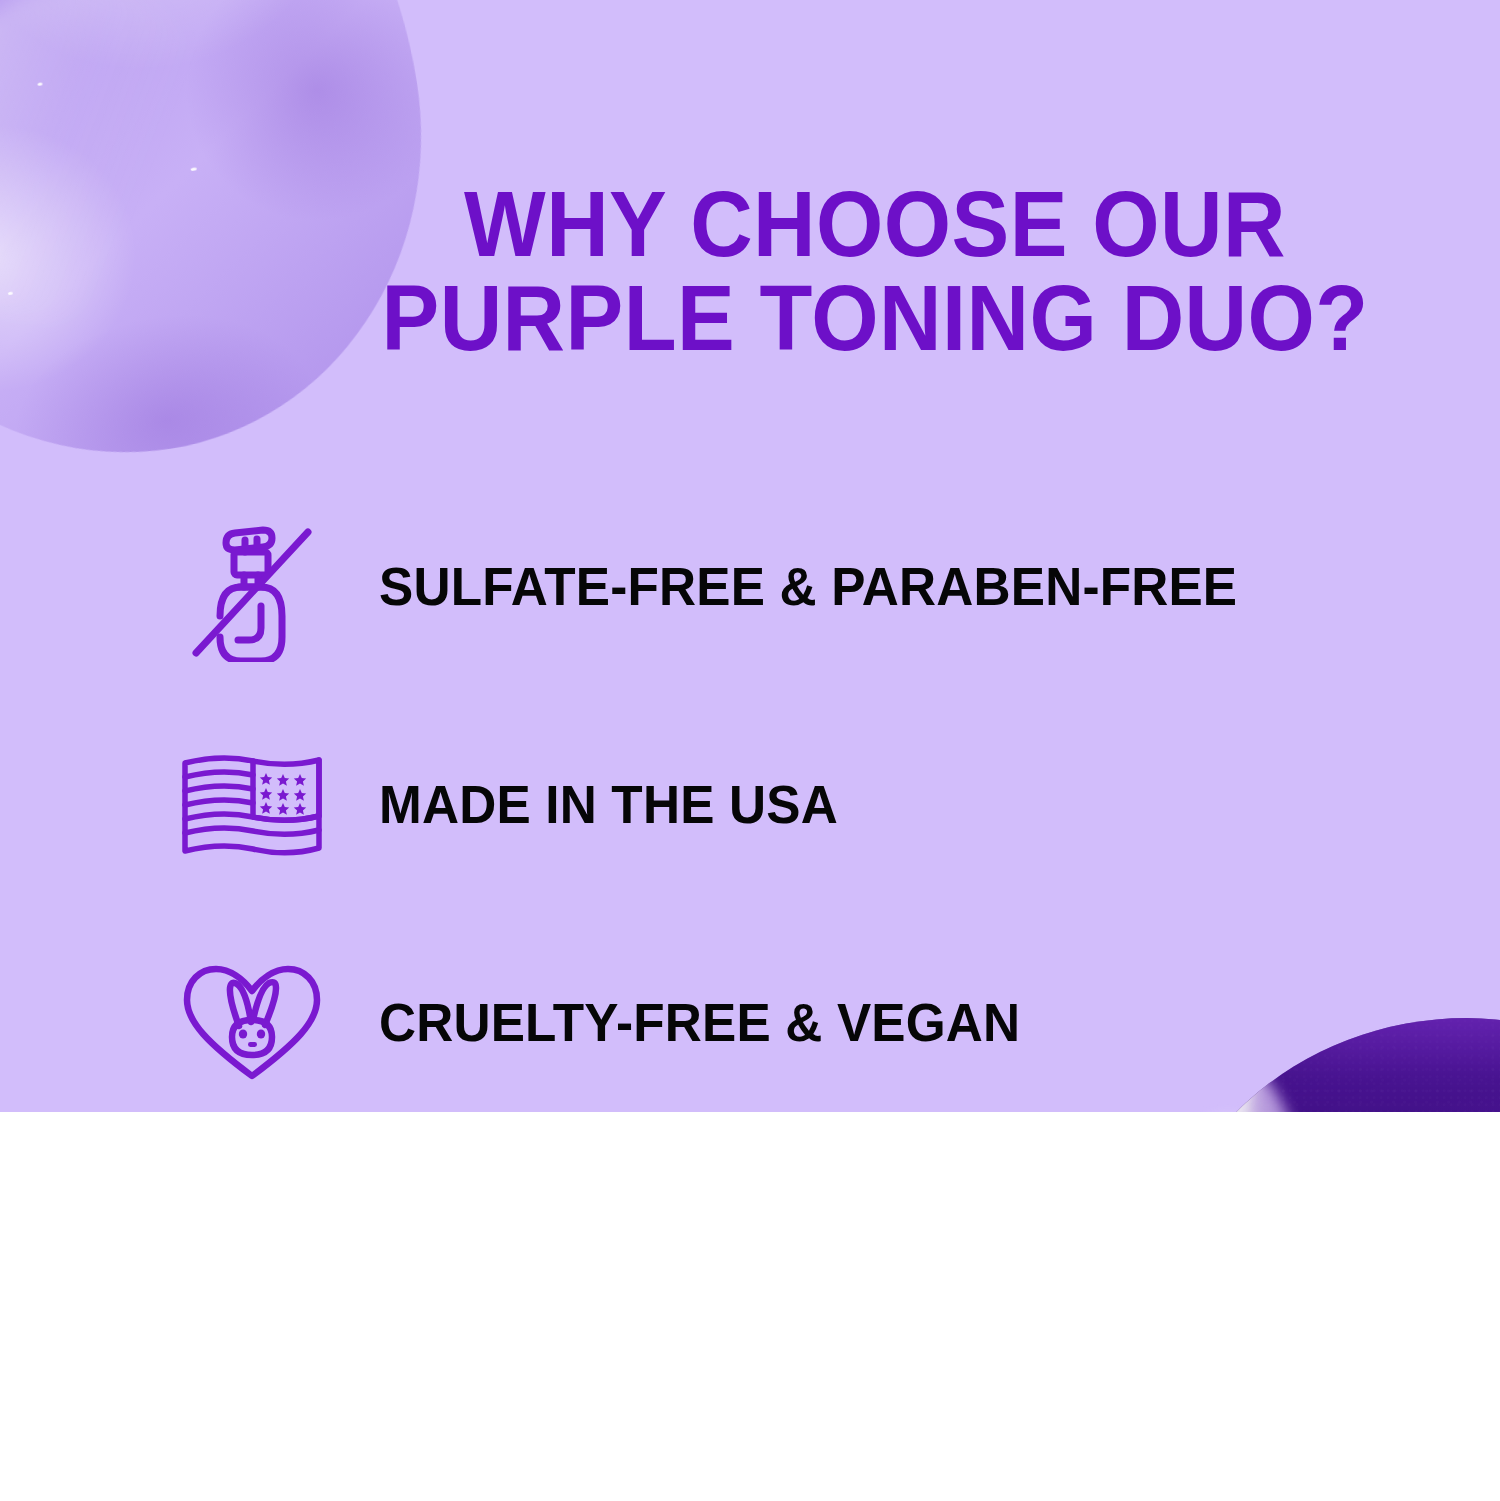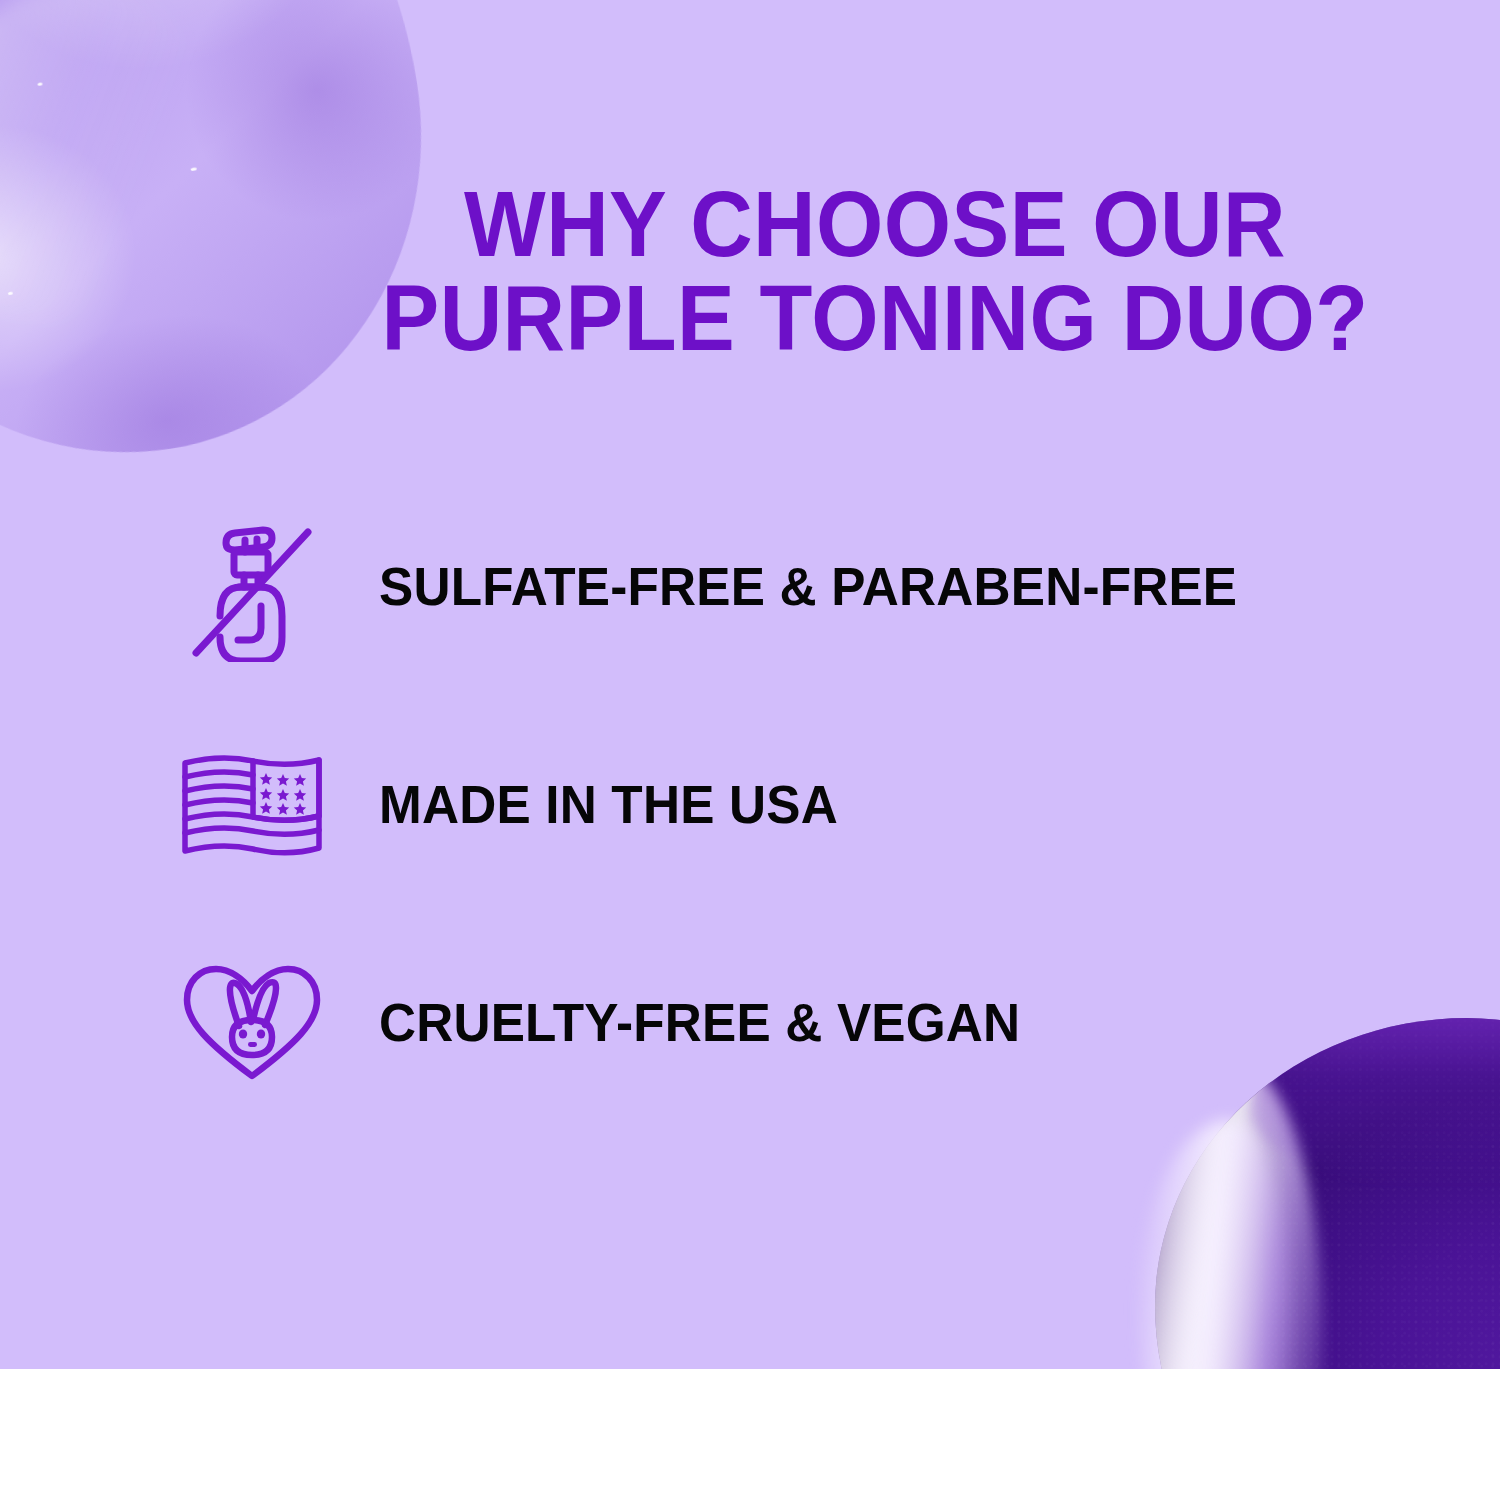--- a/index.html
+++ b/index.html
@@ -4,21 +4,21 @@
 <title>Why Choose Our Purple Toning Duo</title>
 <style>
   html, body {
     margin: 0;
     padding: 0;
     background: #ffffff;
   }
   .canvas {
     position: relative;
     width: 1500px;
-    height: 1369px;
+    height: 1112px;
     background: #d2bdfb;
     overflow: hidden;
     font-family: "Liberation Sans", sans-serif;
   }
 
   
   .swatch-top-left {
     position: absolute;
     left: -210px;
     top: -265px;

